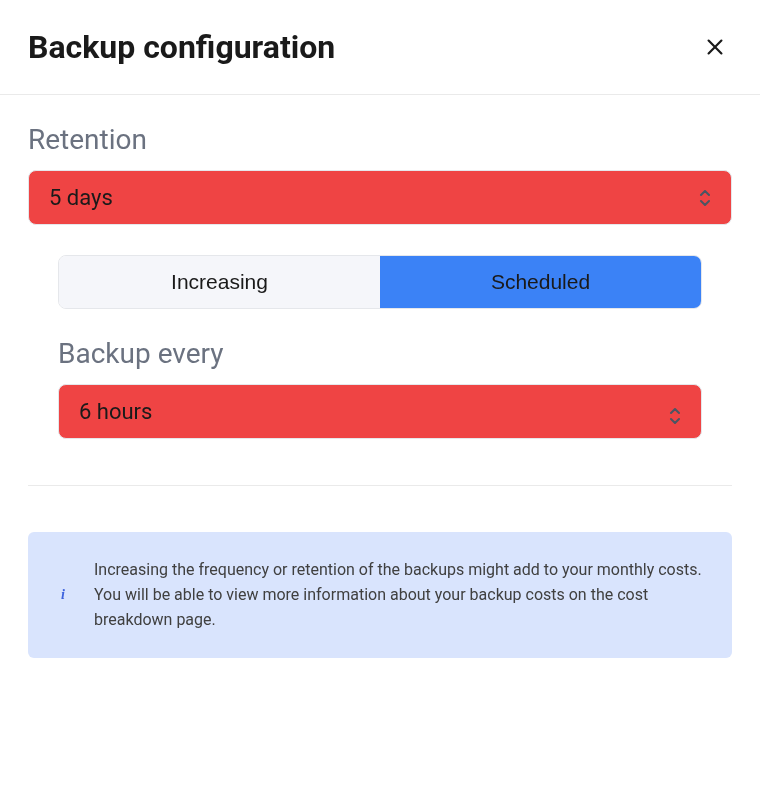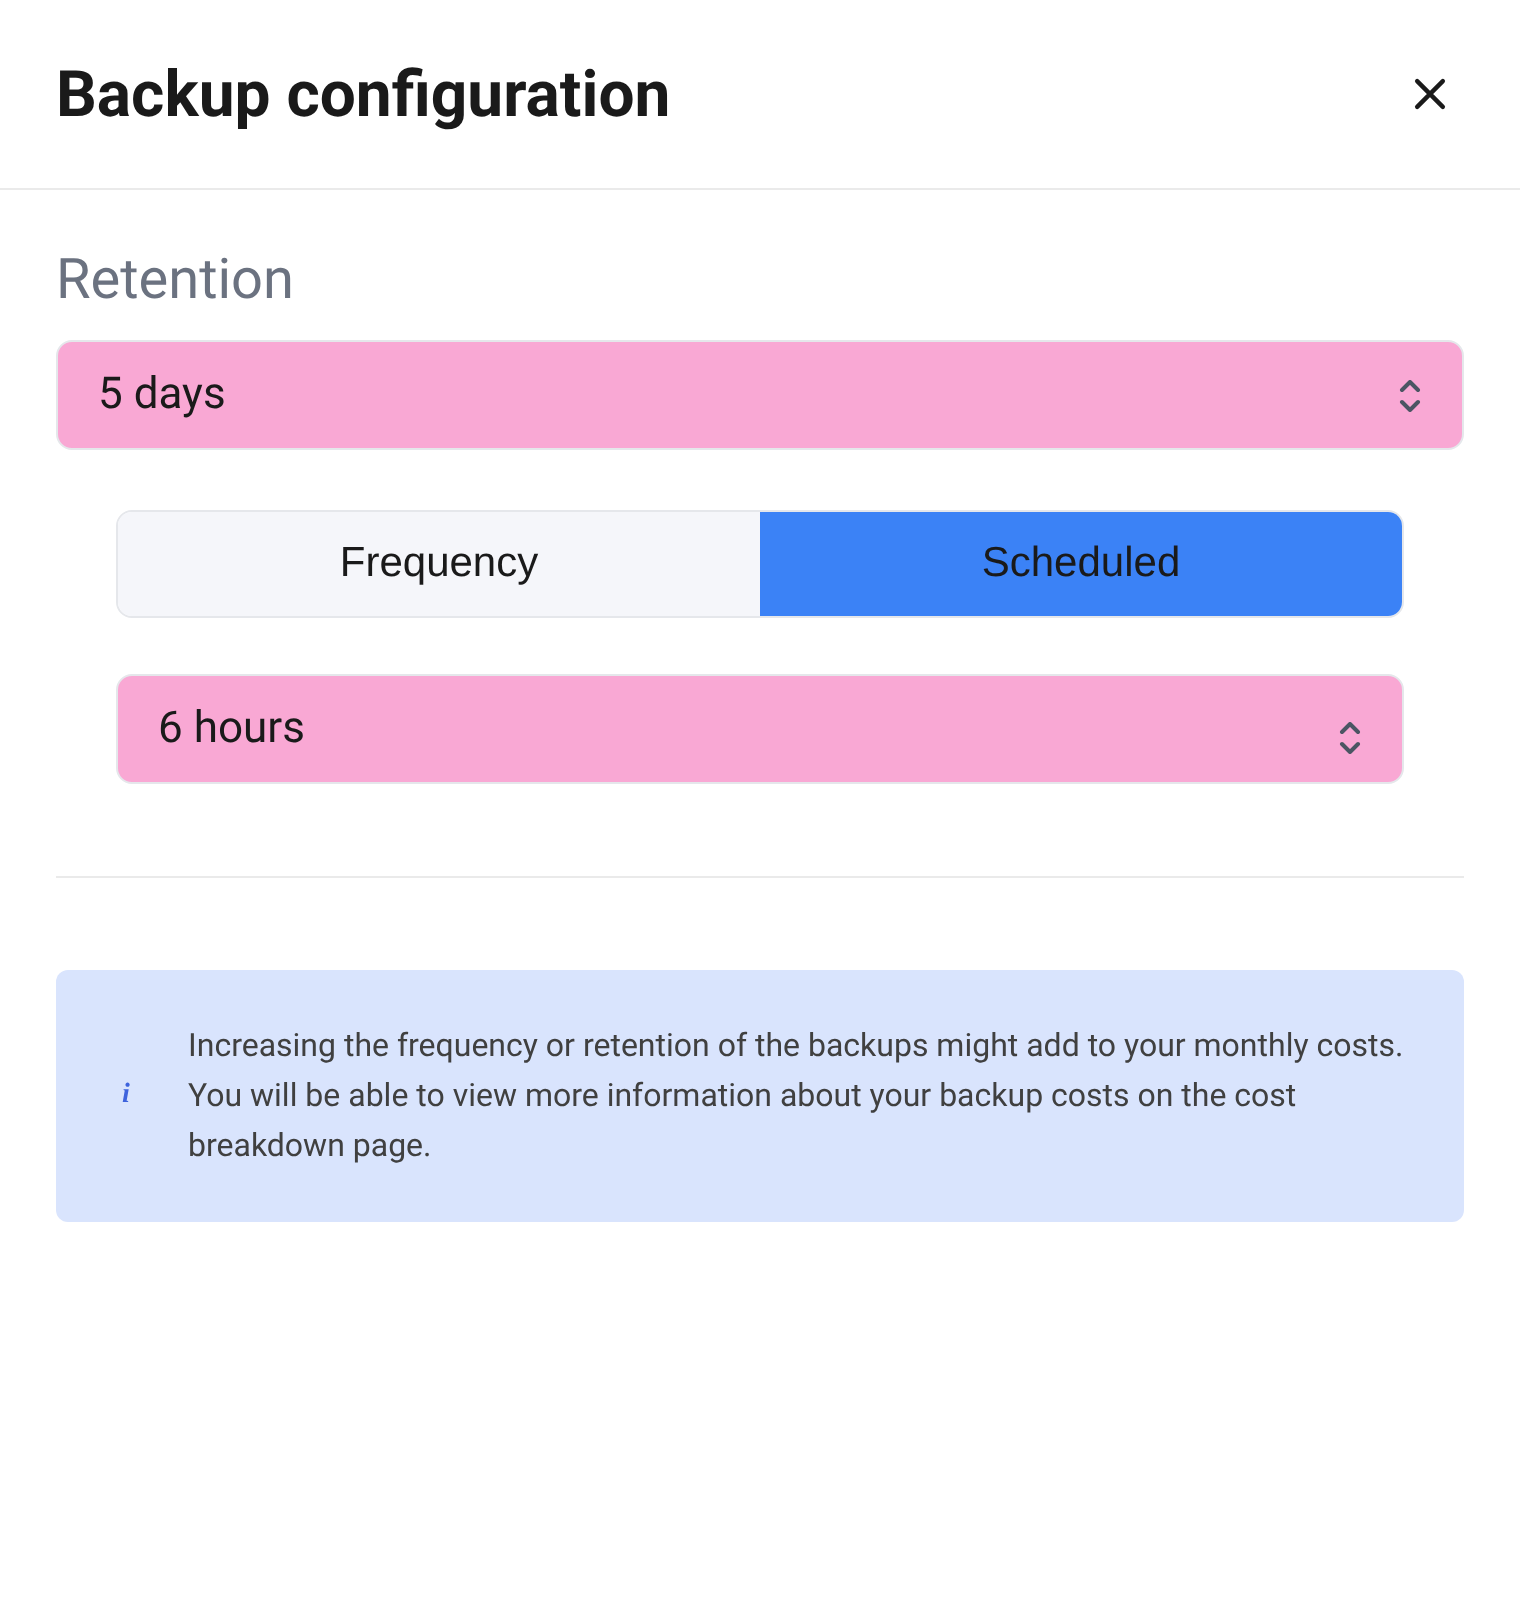--- a/index.html
+++ b/index.html
@@ -47,21 +47,21 @@
     }
     .field-label {
       font-size: 28px;
       color: #6b7280;
       margin-bottom: 14px;
       display: block;
     }
     .select-wrap {
       position: relative;
       width: 100%;
-      background: #f9a8d4;
+      background: #ef4444;
       border: 1px solid #e5e7eb;
       border-radius: 8px;
       padding: 14px 20px;
       display: flex;
       align-items: center;
       justify-content: space-between;
       cursor: pointer;
     }
     .select-wrap.inner {
       width: 100%;
@@ -157,24 +157,25 @@
           <path d="M2 5 L6 1 L10 5" stroke-linecap="round" stroke-linejoin="round"></path>
         </svg>
       <svg viewBox="0 0 12 7">
           <path d="M2 2 L6 6 L10 2" stroke-linecap="round" stroke-linejoin="round"></path>
         </svg>
     </span>
   </div>
 
   <div class="inner-section">
     <div class="tab-group">
-      <button class="tab active">Frequency</button>
+      <button class="tab active">Increasing</button>
       <button class="tab">Scheduled</button>
     </div>
 
+    <label class="field-label">Backup every</label>
     <div class="select-wrap inner">
       <span class="select-value">6 hours</span>
       <span class="chevrons-icon">
         <svg viewBox="0 0 12 7">
             <path d="M2 5 L6 1 L10 5" stroke-linecap="round" stroke-linejoin="round"></path>
           </svg>
         <svg viewBox="0 0 12 7">
             <path d="M2 2 L6 6 L10 2" stroke-linecap="round" stroke-linejoin="round"></path>
           </svg>
       </span>

